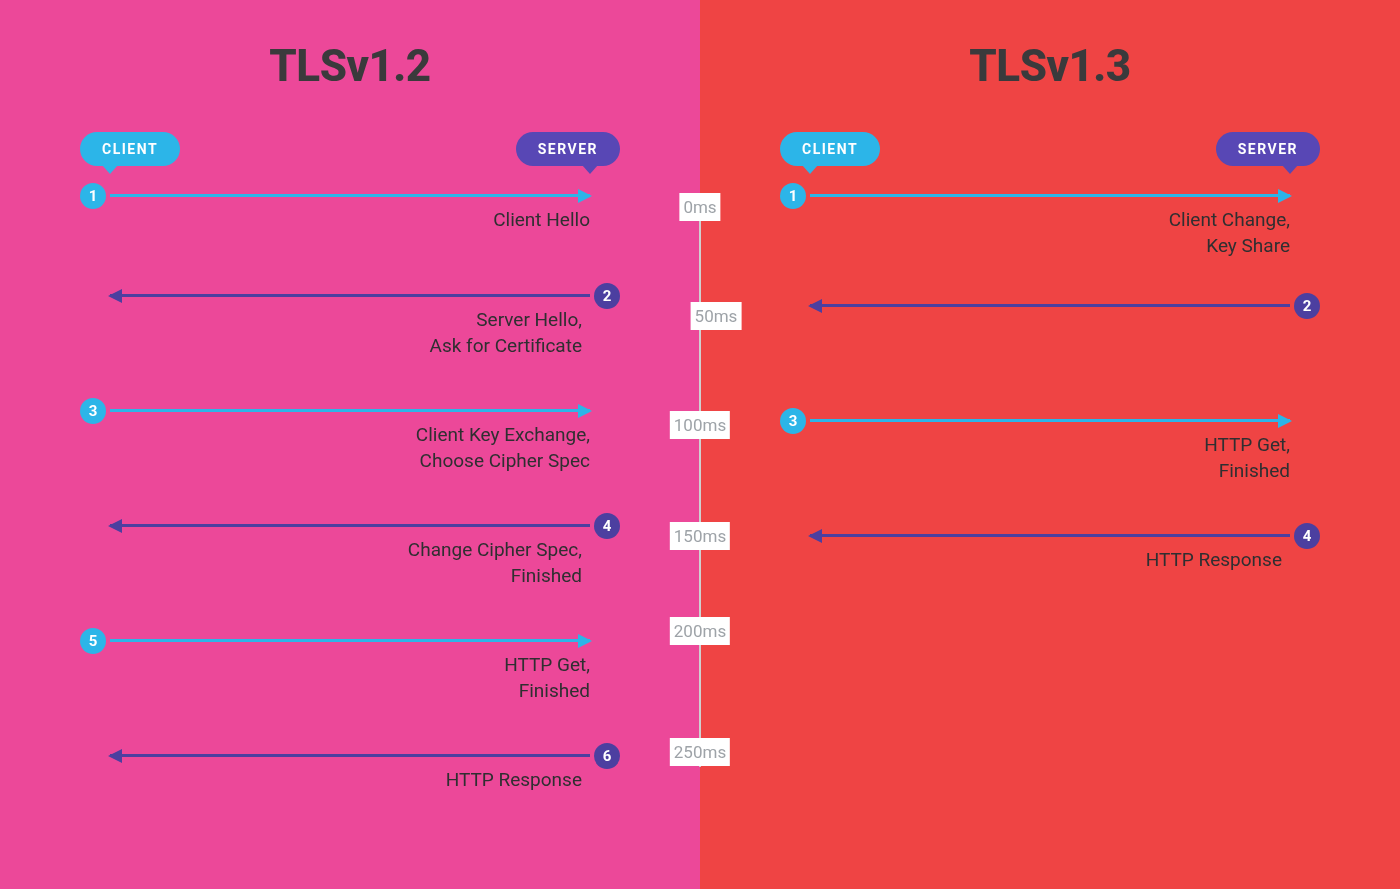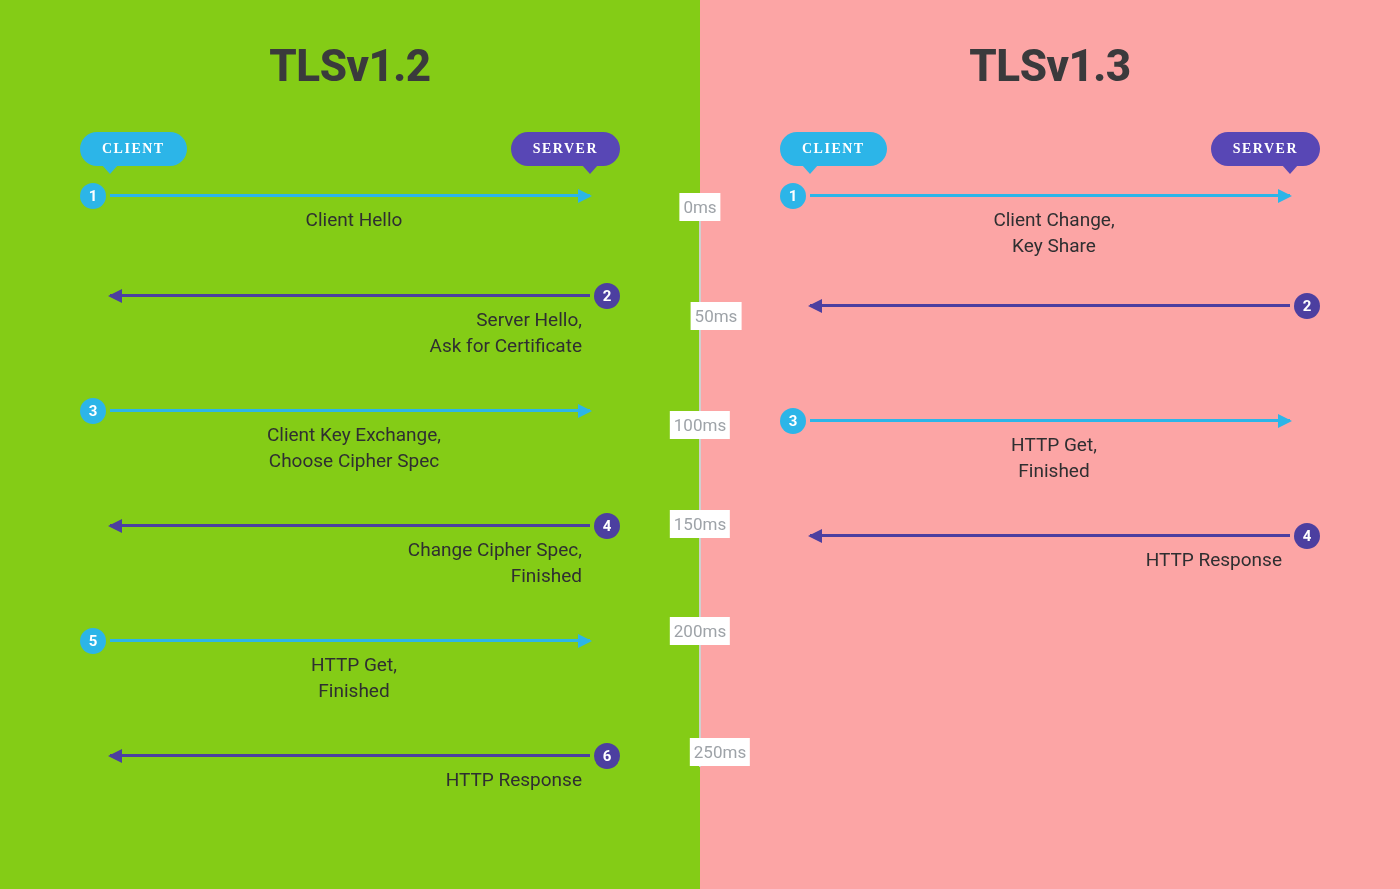--- a/index.html
+++ b/index.html
@@ -9,22 +9,22 @@
     height: 889px;
     display: flex;
     position: relative;
     background: #fff;
   }
   .panel {
     flex: 1;
     padding: 40px 60px 40px 60px;
     position: relative;
   }
-  .panel-left { background: #84cc16; }
-  .panel-right { background: #fca5a5; }
+  .panel-left { background: #ec4899; }
+  .panel-right { background: #ef4444; }
   .panel-title {
     font-size: 44px;
     font-weight: 800;
     color: #3a3a3c;
     text-align: center;
     margin-bottom: 40px;
     letter-spacing: -0.5px;
   }
   .timeline-axis {
     position: absolute;
@@ -77,21 +77,20 @@
     border-right: 8px solid transparent;
   }
   .pill-client { background: #2cb5e8; }
   .pill-client::after { left: 22px; border-top: 9px solid #2cb5e8; }
   .pill-server { background: #5847b5; }
   .pill-server::after { right: 22px; border-top: 9px solid #5847b5; }
   .header-row {
     display: flex;
     justify-content: space-between;
     align-items: center;
-    font-family: Liberation Serif, serif;
   }
   .steps { position: relative; margin-top: 28px; }
   .step {
     position: relative;
     padding-left: 30px;
     padding-right: 30px;
   }
   .arrow-line {
     position: relative;
     height: 3px;
@@ -128,21 +127,21 @@
   .badge-right { right: -30px; }
   .badge-blue { background: #2cb5e8; }
   .badge-purple { background: #4c3fa0; }
   .step-text {
     font-size: 19px;
     color: #2f2f31;
     line-height: 1.35;
     margin-top: 10px;
     white-space: pre-line;
   }
-  .step.from-client .step-text { text-align: center;  padding-left: 8px; }
+  .step.from-client .step-text { text-align: right;  padding-left: 8px; }
   .step.from-server .step-text { text-align: right; padding-right: 8px; }
 </style>
 </head>
 <body>
 
 <div class="panel panel-left">
   <h1 class="panel-title">TLSv1.2</h1>
   <div class="seq-wrap">
     <div class="header-row">
       <span class="pill pill-client">CLIENT</span>
@@ -238,16 +237,16 @@
         </div>
       </div>
   </div>
 </div>
 
 <div class="timeline-axis" id="axis">
   <div class="timeline-line"></div>
 <div class="tick" style="top: 12px;">0ms</div>
     <div class="tick" style="top: 121px; margin-left: 16px;">50ms</div>
     <div class="tick" style="top: 230px;">100ms</div>
-    <div class="tick" style="top: 329px;">150ms</div>
+    <div class="tick" style="top: 341px;">150ms</div>
     <div class="tick" style="top: 436px;">200ms</div>
-    <div class="tick" style="top: 557px; margin-left: 20px;">250ms</div>
+    <div class="tick" style="top: 557px;">250ms</div>
   </div>
 
 </body></html>

